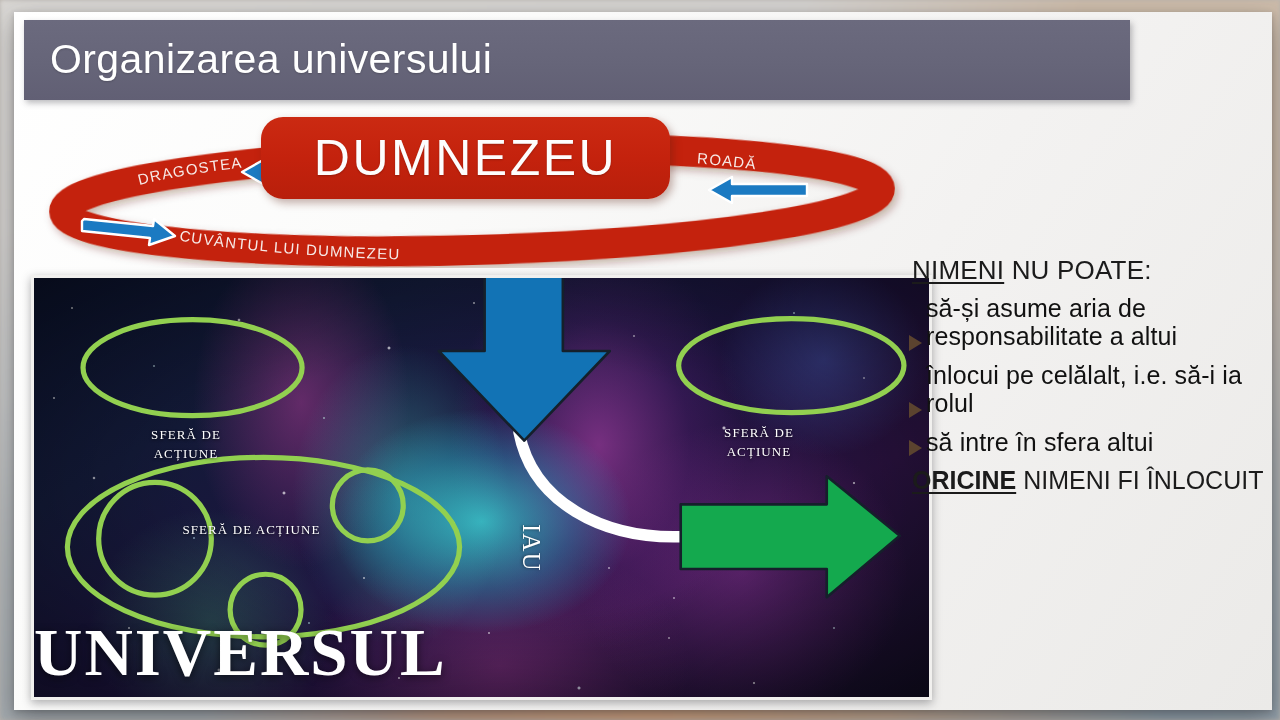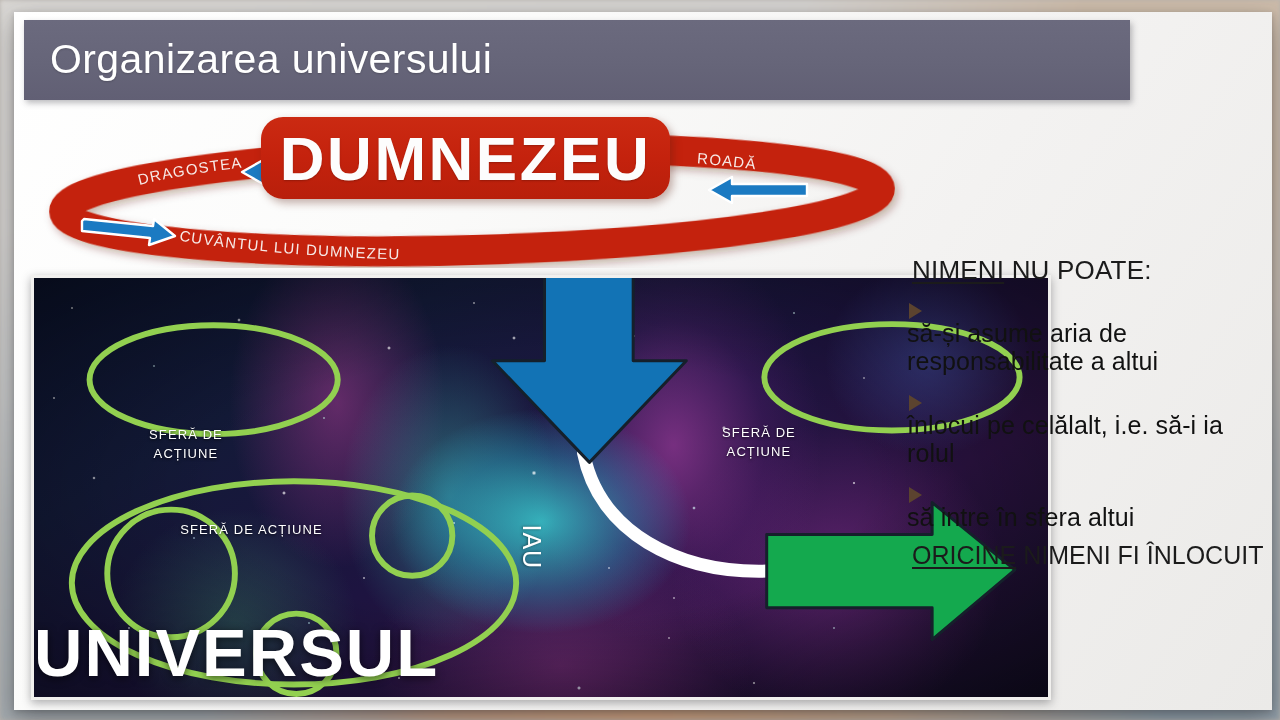--- a/index.html
+++ b/index.html
@@ -50,31 +50,32 @@
 
   
   #pill{
     position:absolute; left:247px; top:17px; width:409px; height:82px;
     background:linear-gradient(180deg,#cb2a12 0%,#c4220d 50%,#b81f0b 100%);
     border-radius:22px;
     box-shadow:3px 4px 8px rgba(90,30,15,.35);
     display:flex; align-items:center; justify-content:center;
   }
   #pill .nm{
-    color:#fdfdfd; font-size:62px; font-weight:700; letter-spacing:2.5px;
+    color:#fdfdfd; font-size:50px; font-weight:400; letter-spacing:2.5px;
     text-shadow:0 1px 2px rgba(0,0,0,.22);
   }
 
   
   #nebula{
-    position:absolute; left:17px; top:175px; width:1020px; height:425px;
+    position:absolute; left:17px; top:175px; width:901px; height:425px;
     overflow:hidden;
     border:3px solid #f1f0ee;
     box-shadow:0 3px 9px rgba(50,50,55,.4);
     background:#0b0c1d;
+    font-family:Liberation Serif, serif;
   }
   #nebula .sky{
     position:absolute; inset:-3px;
     background:
       radial-gradient(ellipse 200px 150px at 50% 58%, rgba(60,225,225,.75) 0%, rgba(40,180,210,.35) 45%, rgba(0,0,0,0) 75%),
       radial-gradient(ellipse 150px 210px at 41% 52%, rgba(70,200,190,.45) 0%, rgba(0,0,0,0) 72%),
       radial-gradient(ellipse 190px 260px at 63% 40%, rgba(190,70,180,.55) 0%, rgba(120,40,140,.22) 48%, rgba(0,0,0,0) 78%),
       radial-gradient(ellipse 150px 230px at 30% 30%, rgba(175,60,150,.5) 0%, rgba(0,0,0,0) 72%),
       radial-gradient(ellipse 220px 200px at 79% 70%, rgba(150,55,160,.45) 0%, rgba(0,0,0,0) 75%),
       radial-gradient(ellipse 170px 160px at 20% 82%, rgba(70,180,120,.3) 0%, rgba(0,0,0,0) 72%),
@@ -148,35 +149,35 @@
     text-shadow:0 1px 3px rgba(0,0,0,.5);
   }
 
   
   #panel{ position:absolute; left:893px; top:156px; width:360px; }
   #panel .head{
     font-size:26px; color:#1b1b1b; letter-spacing:.2px; margin:0 0 8px 5px;
     line-height:1.15;
   }
   #panel .head u{ text-decoration:underline; text-underline-offset:3px; }
-  .bullet{ display:flex; align-items:flex-start; margin:0 0 10px 0;flex-direction:column; }
+  .bullet{ display:flex; align-items:flex-end; margin:0 0 10px 0; }
   .bullet .tri{
     flex:0 0 auto; margin:9px 4px 0 2px;
     width:0; height:0;
     border-left:13px solid #5b432f;
     border-top:8px solid transparent;
     border-bottom:8px solid transparent;
   }
   .bullet .txt{
     font-size:25px; color:#111; line-height:1.14; letter-spacing:.1px;
   }
   #panel .foot{
     font-size:25px; color:#1b1b1b; margin:6px 0 0 5px; line-height:1.15;
   }
-  #panel .foot u{ text-decoration:underline; text-underline-offset:3px; }
+  #panel .foot u{ text-decoration:underline; text-underline-offset:3px;font-weight:bold; }
 </style>
 </head>
 <body>
 
 <div id="backdrop"></div>
 
 <div id="slide">
 
   <div id="titlebar">
     <div class="ttl">Organizarea universului</div>

